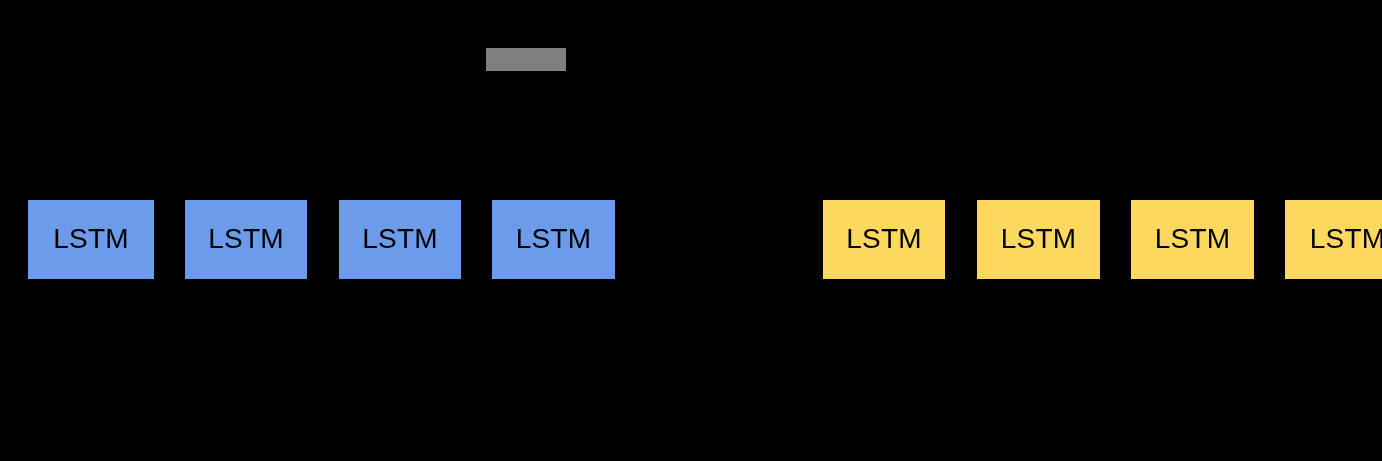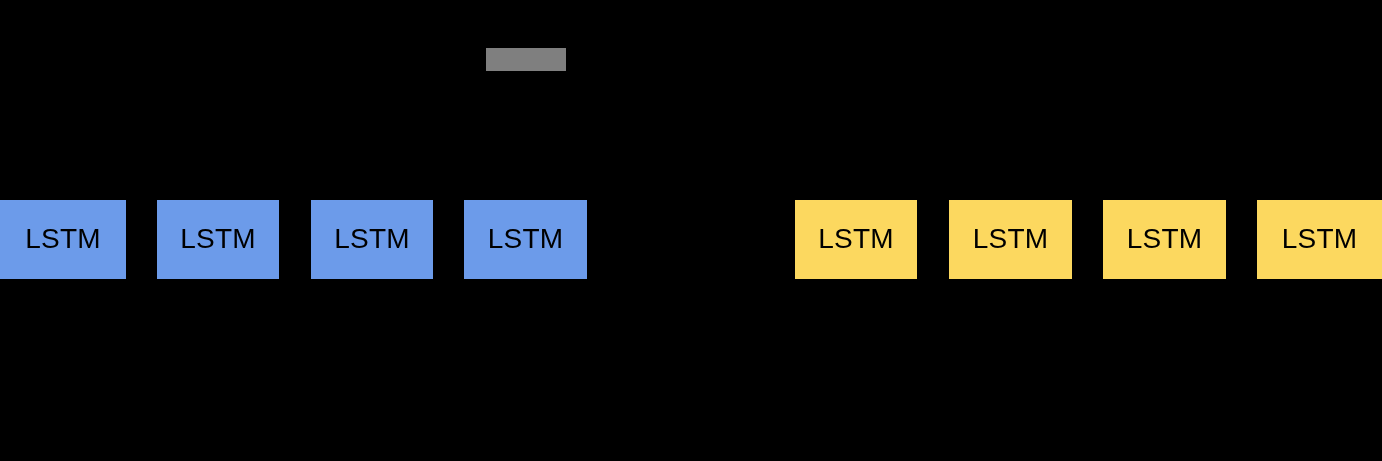--- a/index.html
+++ b/index.html
@@ -23,20 +23,21 @@
     align-items: center;
     justify-content: center;
     color: #000000;
     font-family: "Liberation Sans", sans-serif;
     font-size: 28px;
     line-height: 1;
     font-weight: 400;
     letter-spacing: 0.2px;
     white-space: nowrap;
     user-select: none;
+    margin-left: 28px;
   }
   .node-label {
     display: block;
     transform: translateY(-1px);
   }
   .placeholder-bar {
     position: absolute;
     box-sizing: border-box;
   }
 </style>

